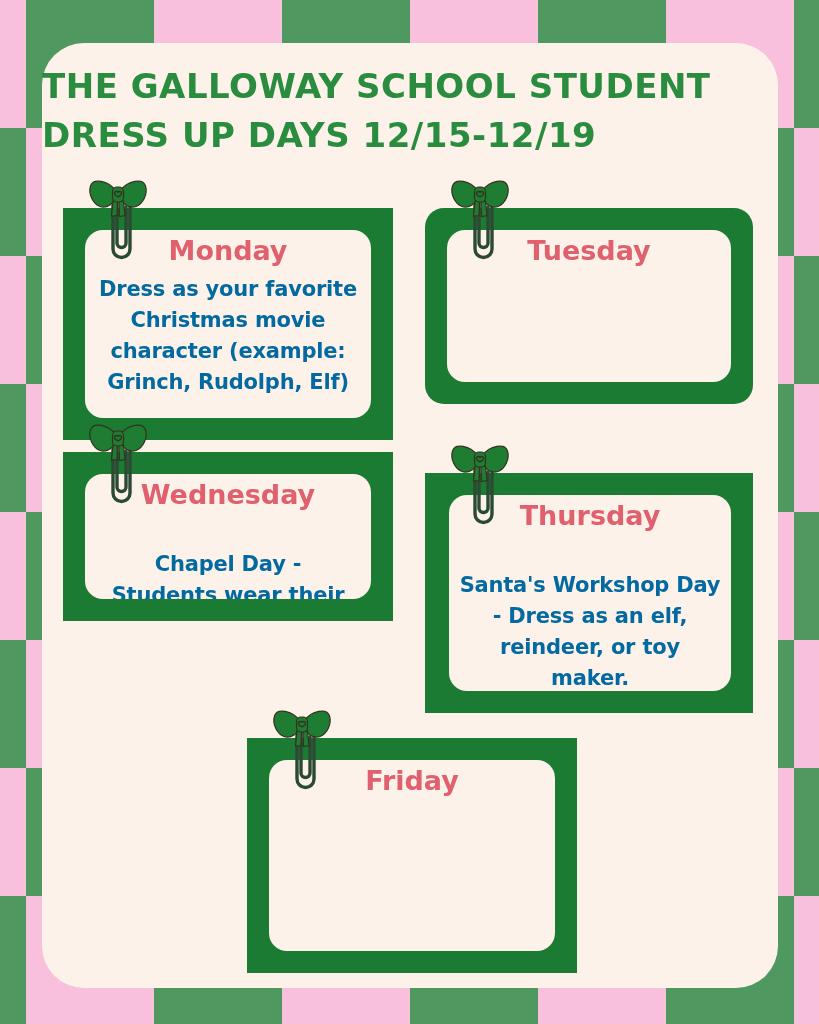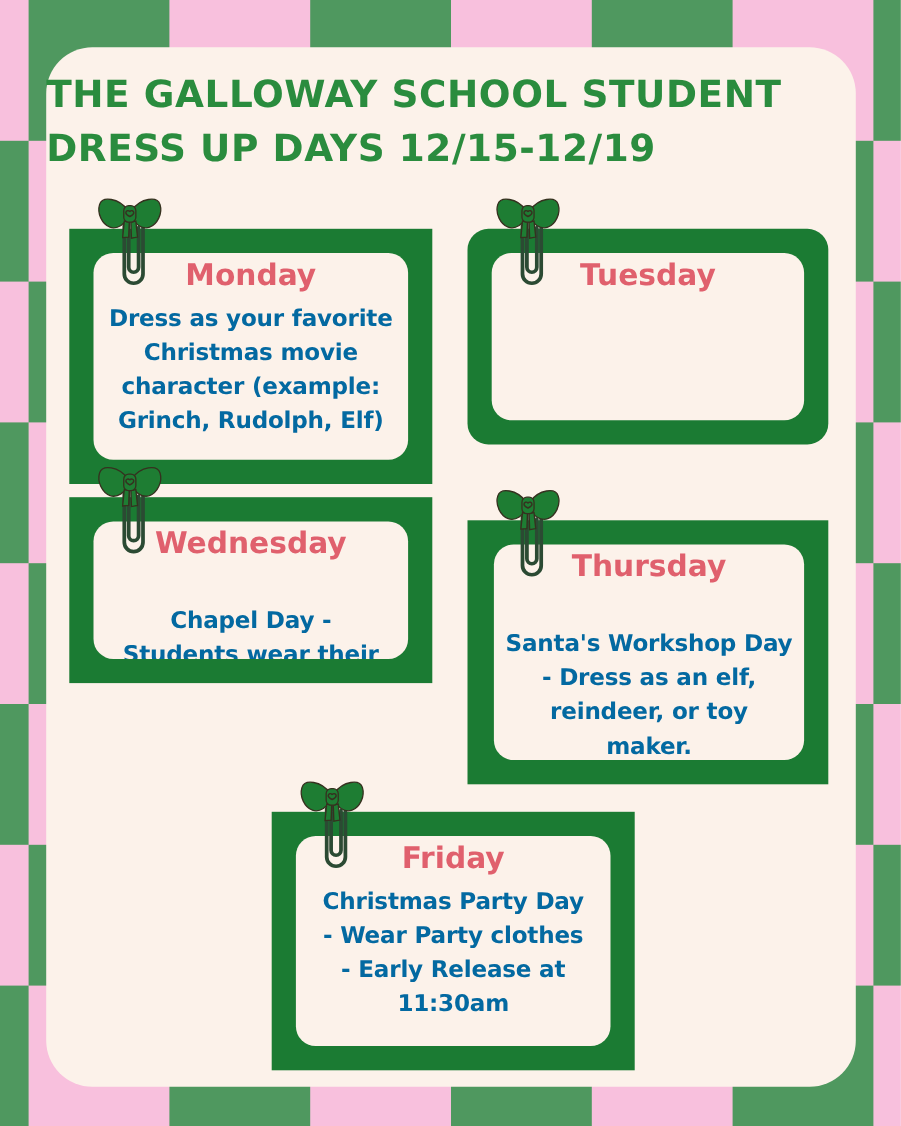--- a/index.html
+++ b/index.html
@@ -190,18 +190,14 @@
       <path class="bow-fill" d="M30 16 C22 5 7 3 4.5 11 C2 19 7 29 14 31.5 C21 34 28 28 31 22 Z"></path>
       <path class="bow-fill" d="M34 16 C42 5 57 3 59.5 11 C62 19 57 29 50 31.5 C43 34 36 28 33 22 Z"></path>
       <path class="bow-fill" d="M27 26 L25.5 41 L31 40.5 L31.5 27 Z"></path>
       <path class="bow-fill" d="M33 27 L33.5 41.5 L39 40.5 L37.5 26 Z"></path>
       <rect class="bow-fill" x="26.5" y="12" width="11" height="15" rx="4.5"></rect>
       <path class="bow-heart" d="M32 17.5 c-1.3 -1.8 -3.6 -0.9 -3.6 0.8 c0 1.8 3.6 3.5 3.6 3.5 c0 0 3.6 -1.7 3.6 -3.5 c0 -1.7 -2.3 -2.6 -3.6 -0.8"></path>
     </g>
   </svg>
   <div class="card-inner">
     <div class="card-day">Friday</div>
-    <div class="card-body">Christmas Party Day
-- Wear Party clothes
-- Early Release at
-11:30am</div>
   </div>
 </div>
 
 </body></html>

